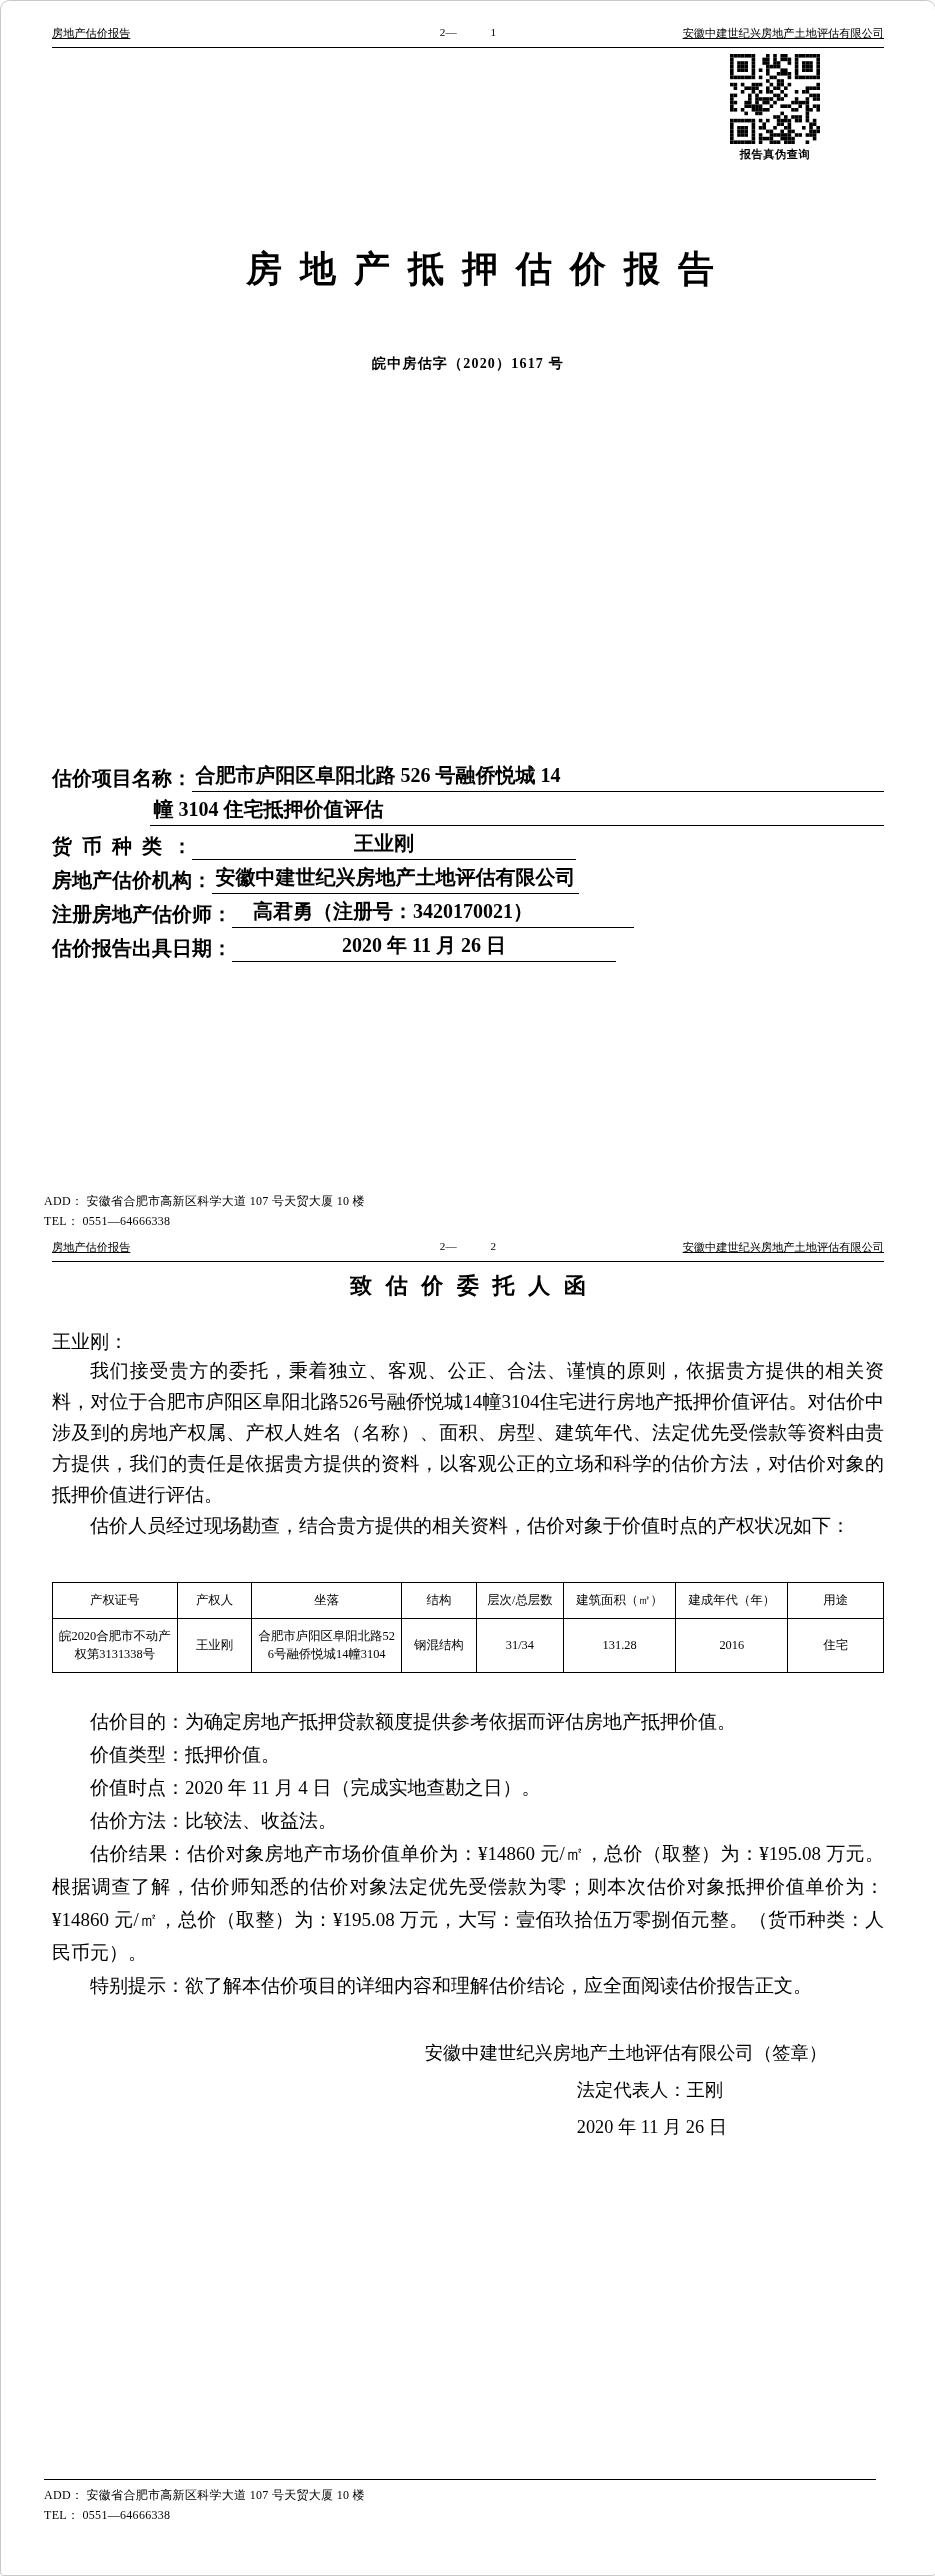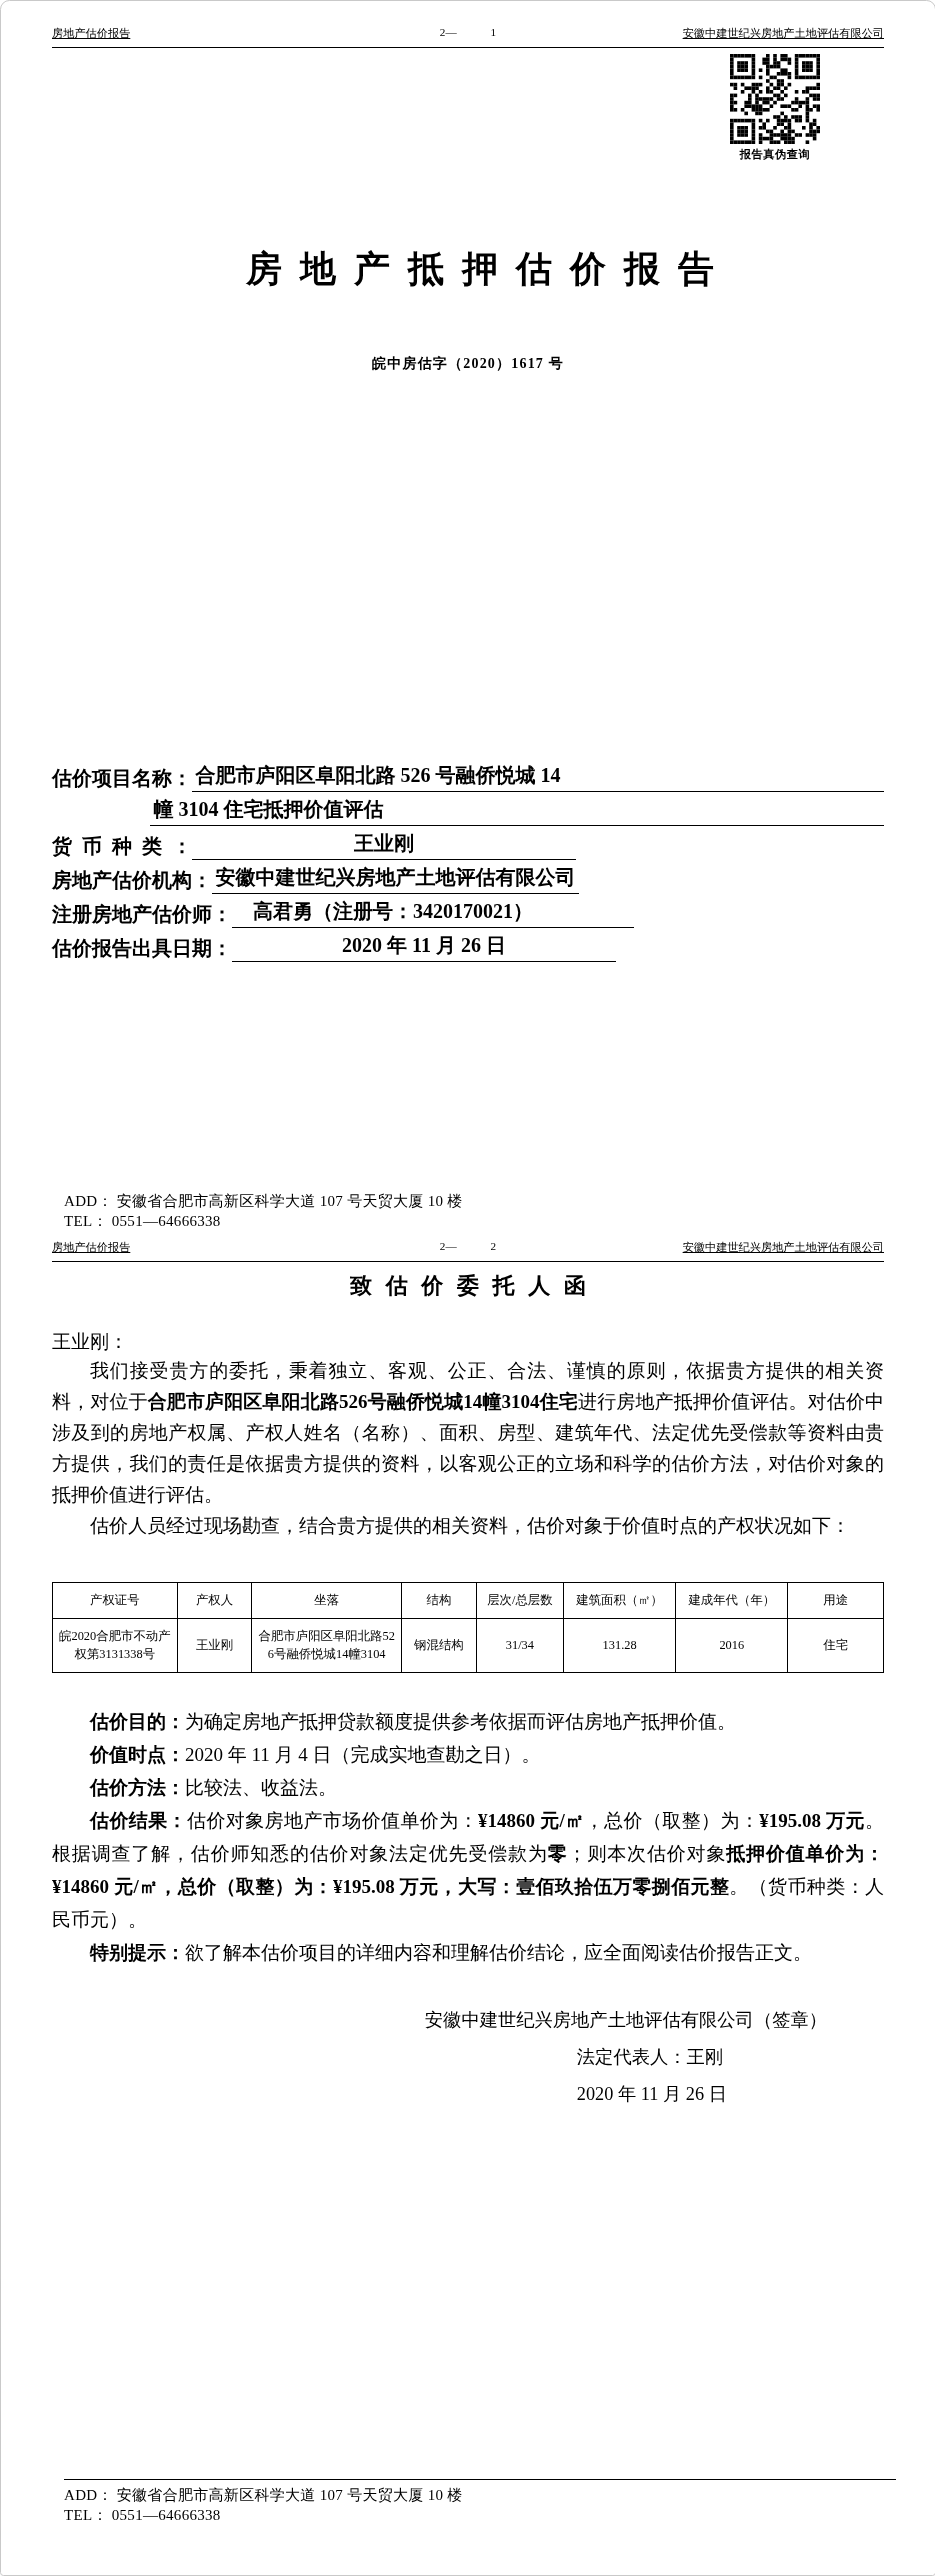--- a/index.html
+++ b/index.html
@@ -42,34 +42,34 @@
   .flabel { white-space:nowrap; }
   .flabel.jst { display:inline-block; width:140px; text-align:justify; text-align-last:justify; }
   .spacer166 { width:98px; }
   .spacer306 { width:180px; }
   .fline { border-bottom:1.2px solid #000; padding:0 3.5px 1.8px 3.5px; }
   .grow { flex:1 1 auto; }
   .w-mid { width:377px; }
   .vcenter { text-align:center; }
   .pair { display:flex; padding-left:21px; align-items:center; }
   
-  .ftr { position:absolute; left:64px; width:832px; font-size:15px; line-height:20px; letter-spacing:0.3px; }
+  .ftr { position:absolute; left:44px; width:832px; font-size:12px; line-height:20px; letter-spacing:0.3px; }
   #footer1 { top:1191px; }
   #footer2 { top:2479px; border-top:1.2px solid #000; padding-top:4.7px; }
   
   #letter { position:absolute; top:1266px; left:52px; width:832px; font-size:19px; }
   .ltitle {
     text-align:center; font-size:22px; font-weight:bold;
     letter-spacing:0.62em; text-indent:0.62em; margin:4.7px 0 0 0;
   }
   .salut { margin-top:28px; }
   p.bodyp { margin:0; line-height:31px; text-align:justify; text-indent:2em; }
   .p1 { margin-top:7px; }
   .p2 { margin-top:31px; }
-  .b { font-weight:bold; }
+  .b { font-weight:normal; }
   table.own { margin-top:41px; width:100%; border-collapse:collapse; table-layout:fixed; }
   table.own th, table.own td {
     border:0.6px solid #000; font-size:12.4px; font-weight:normal;
     text-align:center; vertical-align:middle; padding:8.3px 5.9px;
     line-height:18.3px; word-break:break-all;
   }
   .items { margin-top:32px; }
   .items p { margin:0; line-height:33px; text-align:justify; text-indent:2em; }
   .sign { margin-top:33px; margin-left:auto; margin-right:57px; width:fit-content; font-size:18.3px; line-height:37px; }
   .sign .ind { margin-left:152px; }
@@ -483,20 +483,21 @@
         <td>31/34</td>
         <td>131.28</td>
         <td>2016</td>
         <td>住宅</td>
       </tr>
     </tbody>
   </table>
 
   <div class="items">
     <p><span class="b">估价目的：</span><span>为确定房地产抵押贷款额度提供参考依据而评估房地产抵押价值。</span></p>
+    <p><span class="b">价值类型：</span><span>抵押价值。</span></p>
     <p><span class="b">价值时点：</span><span>2020 年 11 月 4 日（完成实地查勘之日）。</span></p>
     <p><span class="b">估价方法：</span><span>比较法、收益法。</span></p>
     <p><span class="b">估价结果：</span><span>估价对象房地产市场价值单价为：</span><span class="b">¥14860 元/㎡</span><span>，总价（取整）为：</span><span class="b">¥195.08 万元</span><span>。根据调查了解，估价师知悉的估价对象法定优先受偿款为</span><span class="b">零</span><span>；则本次估价对象</span><span class="b">抵押价值单价为：¥14860 元/㎡，总价（取整）为：¥195.08 万元，大写：壹佰玖拾伍万零捌佰元整</span><span>。（货币种类：人民币元）。</span></p>
     <p><span class="b">特别提示：</span><span>欲了解本估价项目的详细内容和理解估价结论，应全面阅读估价报告正文。</span></p>
   </div>
 
   <div class="sign">
     <div>安徽中建世纪兴房地产土地评估有限公司（签章）</div>
     <div class="ind">法定代表人：王刚</div>
     <div class="ind">2020 年 11 月 26 日</div>

